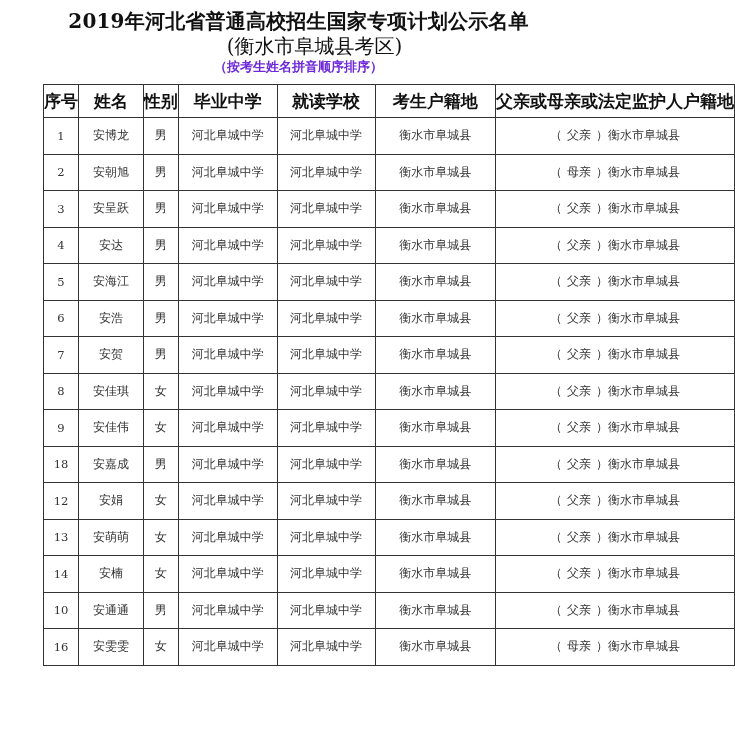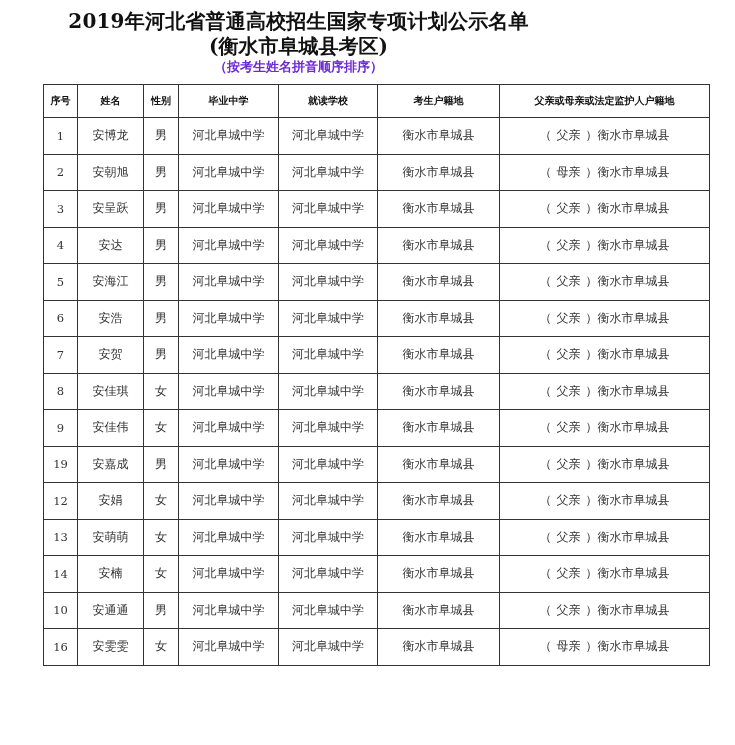--- a/index.html
+++ b/index.html
@@ -1,23 +1,23 @@
 <!DOCTYPE html>
 <html><head>
 <meta charset="utf-8">
 <style>
   html, body { margin: 0; padding: 0; background: #ffffff; }
   body { width: 735px; height: 745px; overflow: hidden; position: relative; font-family: "DejaVu Serif", "Liberation Serif", serif; color: #222; }
   .title { position: absolute; left: 0; width: 597px; text-align: center; color: #111; }
   .t1 { top: 8px; font-size: 20px; font-weight: bold; letter-spacing: 0.2px; }
-  .t2 { top: 33px; font-size: 20px; font-weight: bold; }
+  .t2 { top: 33px; font-size: 20px; font-weight: normal; padding-left: 16px; }
   .t3 { top: 58px; font-size: 13px; font-weight: bold; font-family: "DejaVu Sans", "Liberation Sans", sans-serif; color: #6d28d9; }
   table { position: absolute; left: 43px; top: 84px; border-collapse: collapse; table-layout: fixed; }
   th, td { border: 1.5px solid #333; text-align: center; vertical-align: middle; padding: 0; overflow: hidden; white-space: nowrap; }
-  th { height: 32px; font-family: "DejaVu Sans", "Liberation Sans", sans-serif; font-weight: bold; font-size: 10px; color: #111; }
+  th { height: 32px; font-family: "DejaVu Sans", "Liberation Sans", sans-serif; font-weight: bold; font-size: 17px; color: #111; }
   td { height: 35.5px; font-size: 12px; color: #333; }
   td.num { font-size: 11.5px; }
   .rel { letter-spacing: 0; }
   .rel .p { margin: 0 5px; }
 </style>
 </head>
 <body>
 
 <div class="title t1">2019年河北省普通高校招生国家专项计划公示名单</div>
 <div class="title t2">(衡水市阜城县考区)</div>
@@ -120,21 +120,21 @@
       <tr>
         <td class="num">9</td>
         <td>安佳伟</td>
         <td>女</td>
         <td>河北阜城中学</td>
         <td>河北阜城中学</td>
         <td>衡水市阜城县</td>
         <td class="rel"><span>（</span><span class="p">父亲</span><span>）</span><span>衡水市阜城县</span></td>
       </tr>
       <tr>
-        <td class="num">19</td>
+        <td class="num">18</td>
         <td>安嘉成</td>
         <td>男</td>
         <td>河北阜城中学</td>
         <td>河北阜城中学</td>
         <td>衡水市阜城县</td>
         <td class="rel"><span>（</span><span class="p">父亲</span><span>）</span><span>衡水市阜城县</span></td>
       </tr>
       <tr>
         <td class="num">12</td>
         <td>安娟</td>

